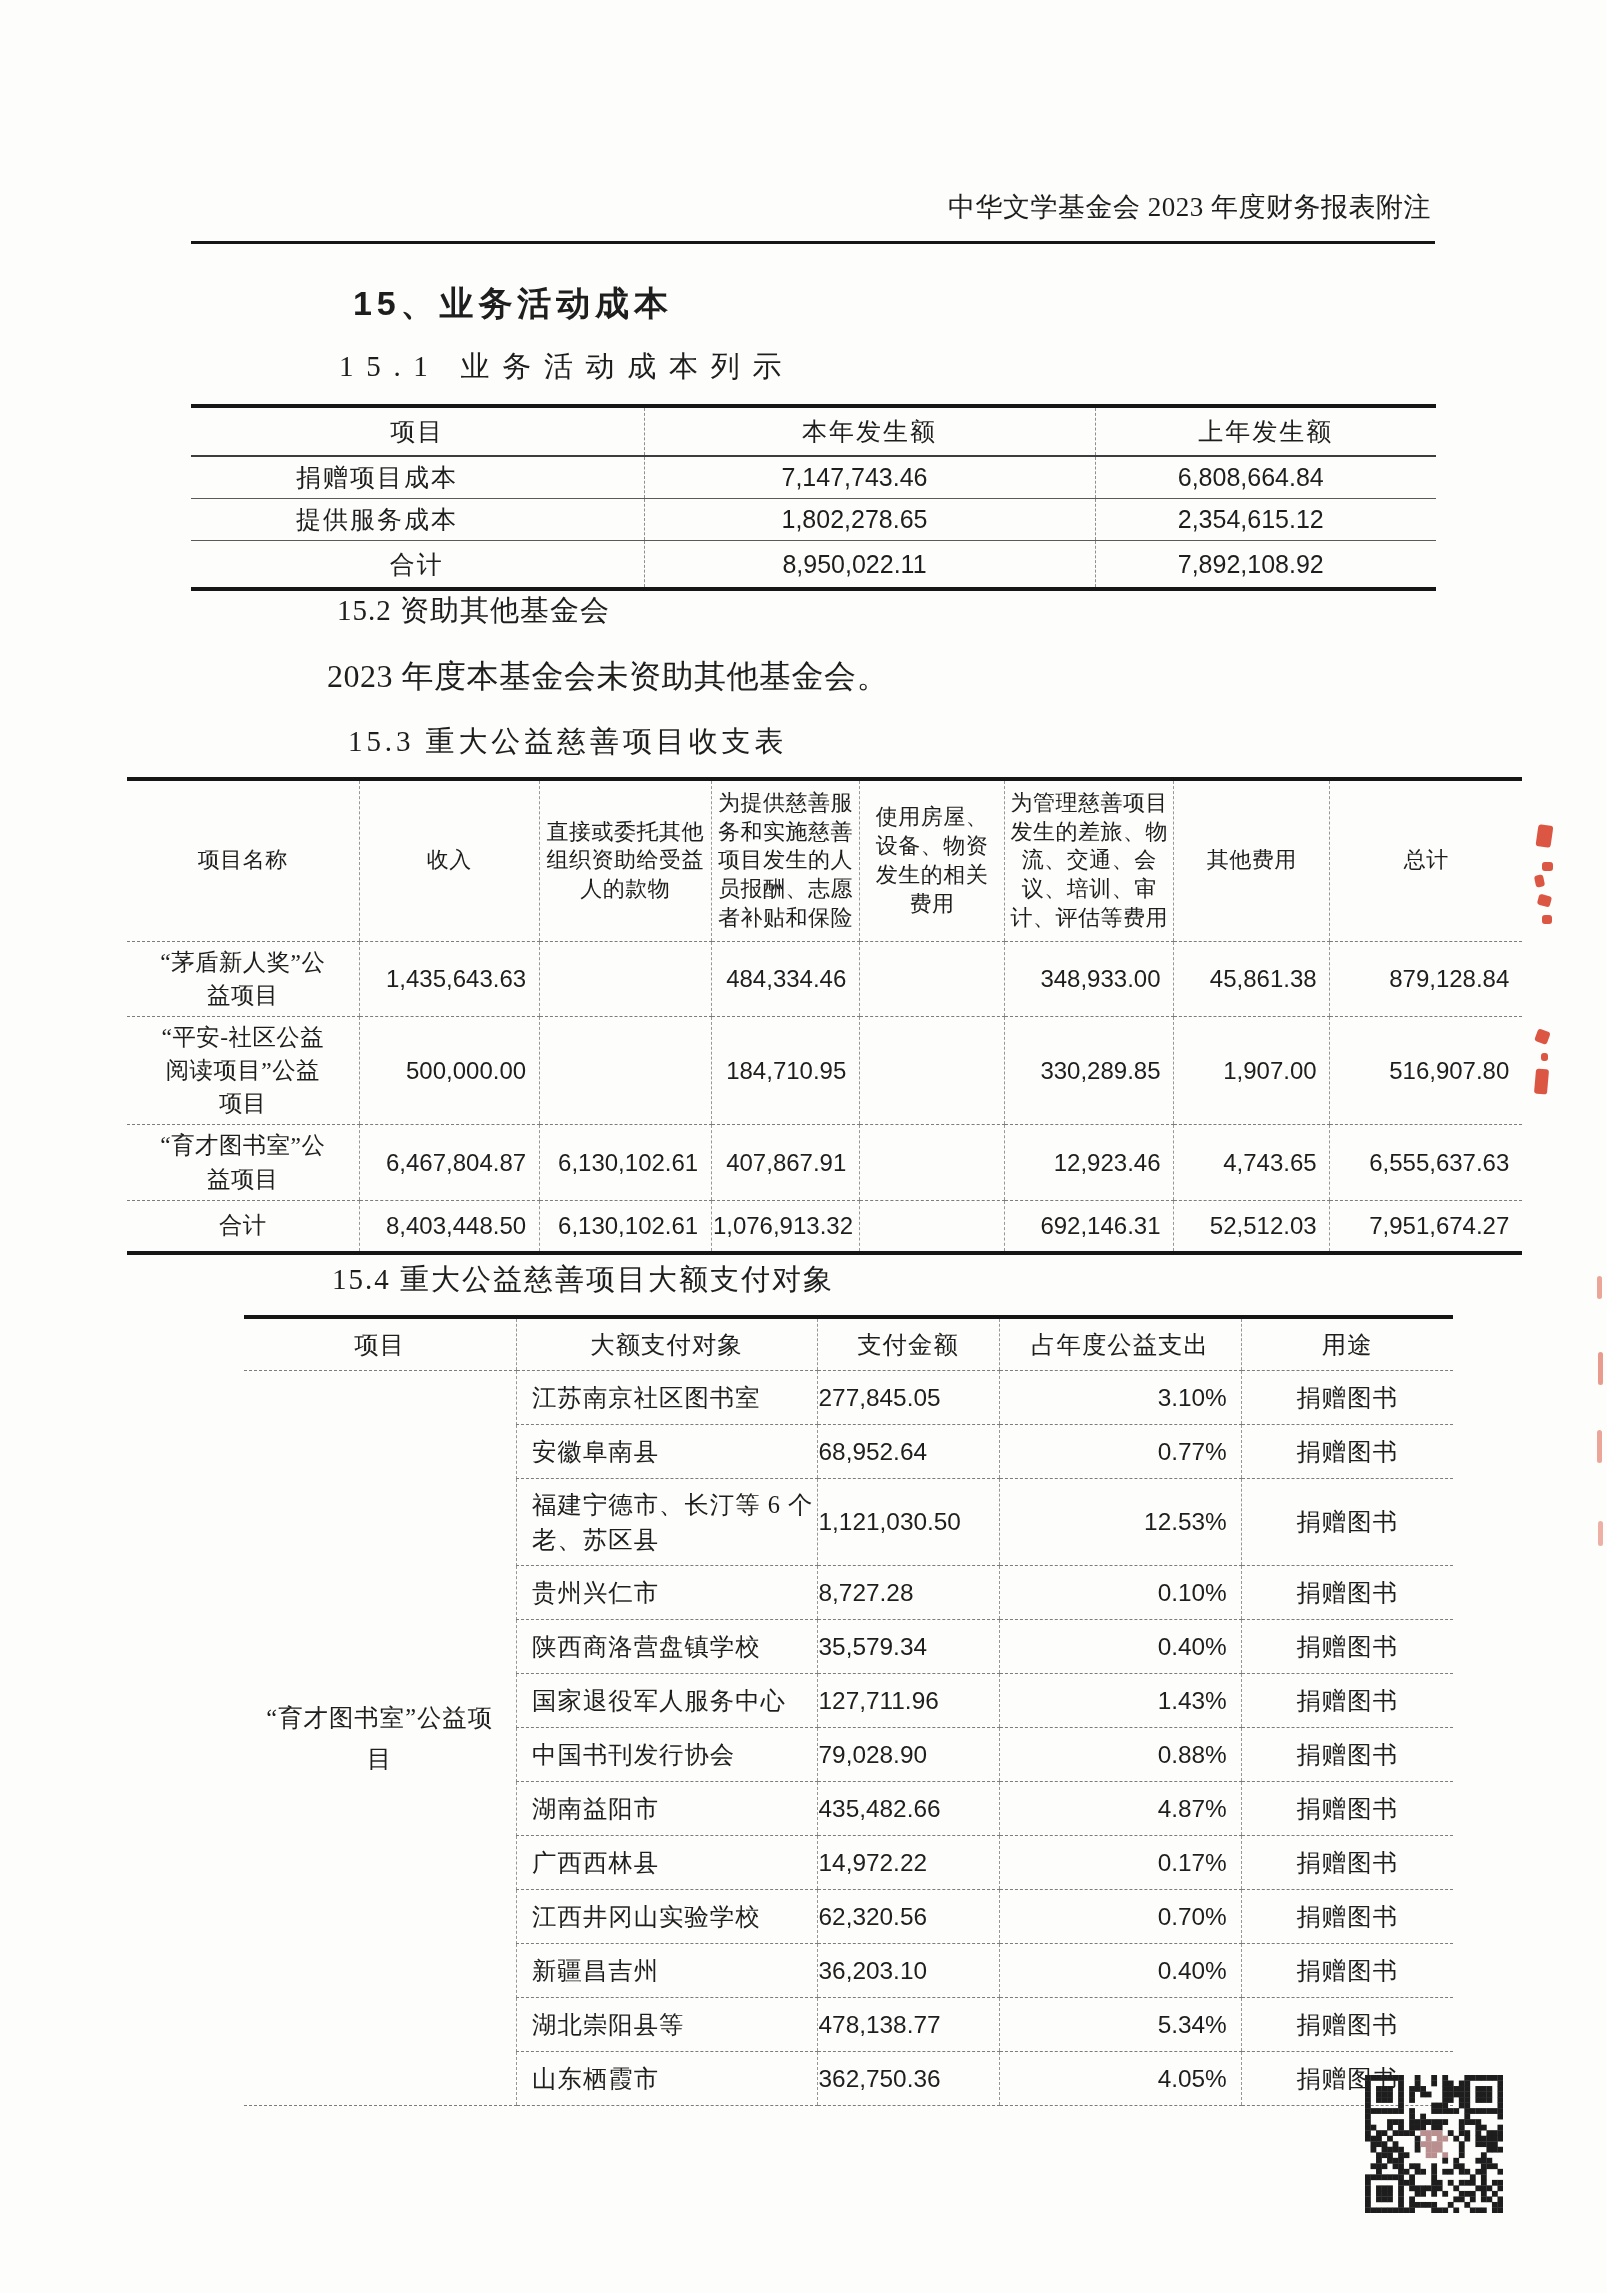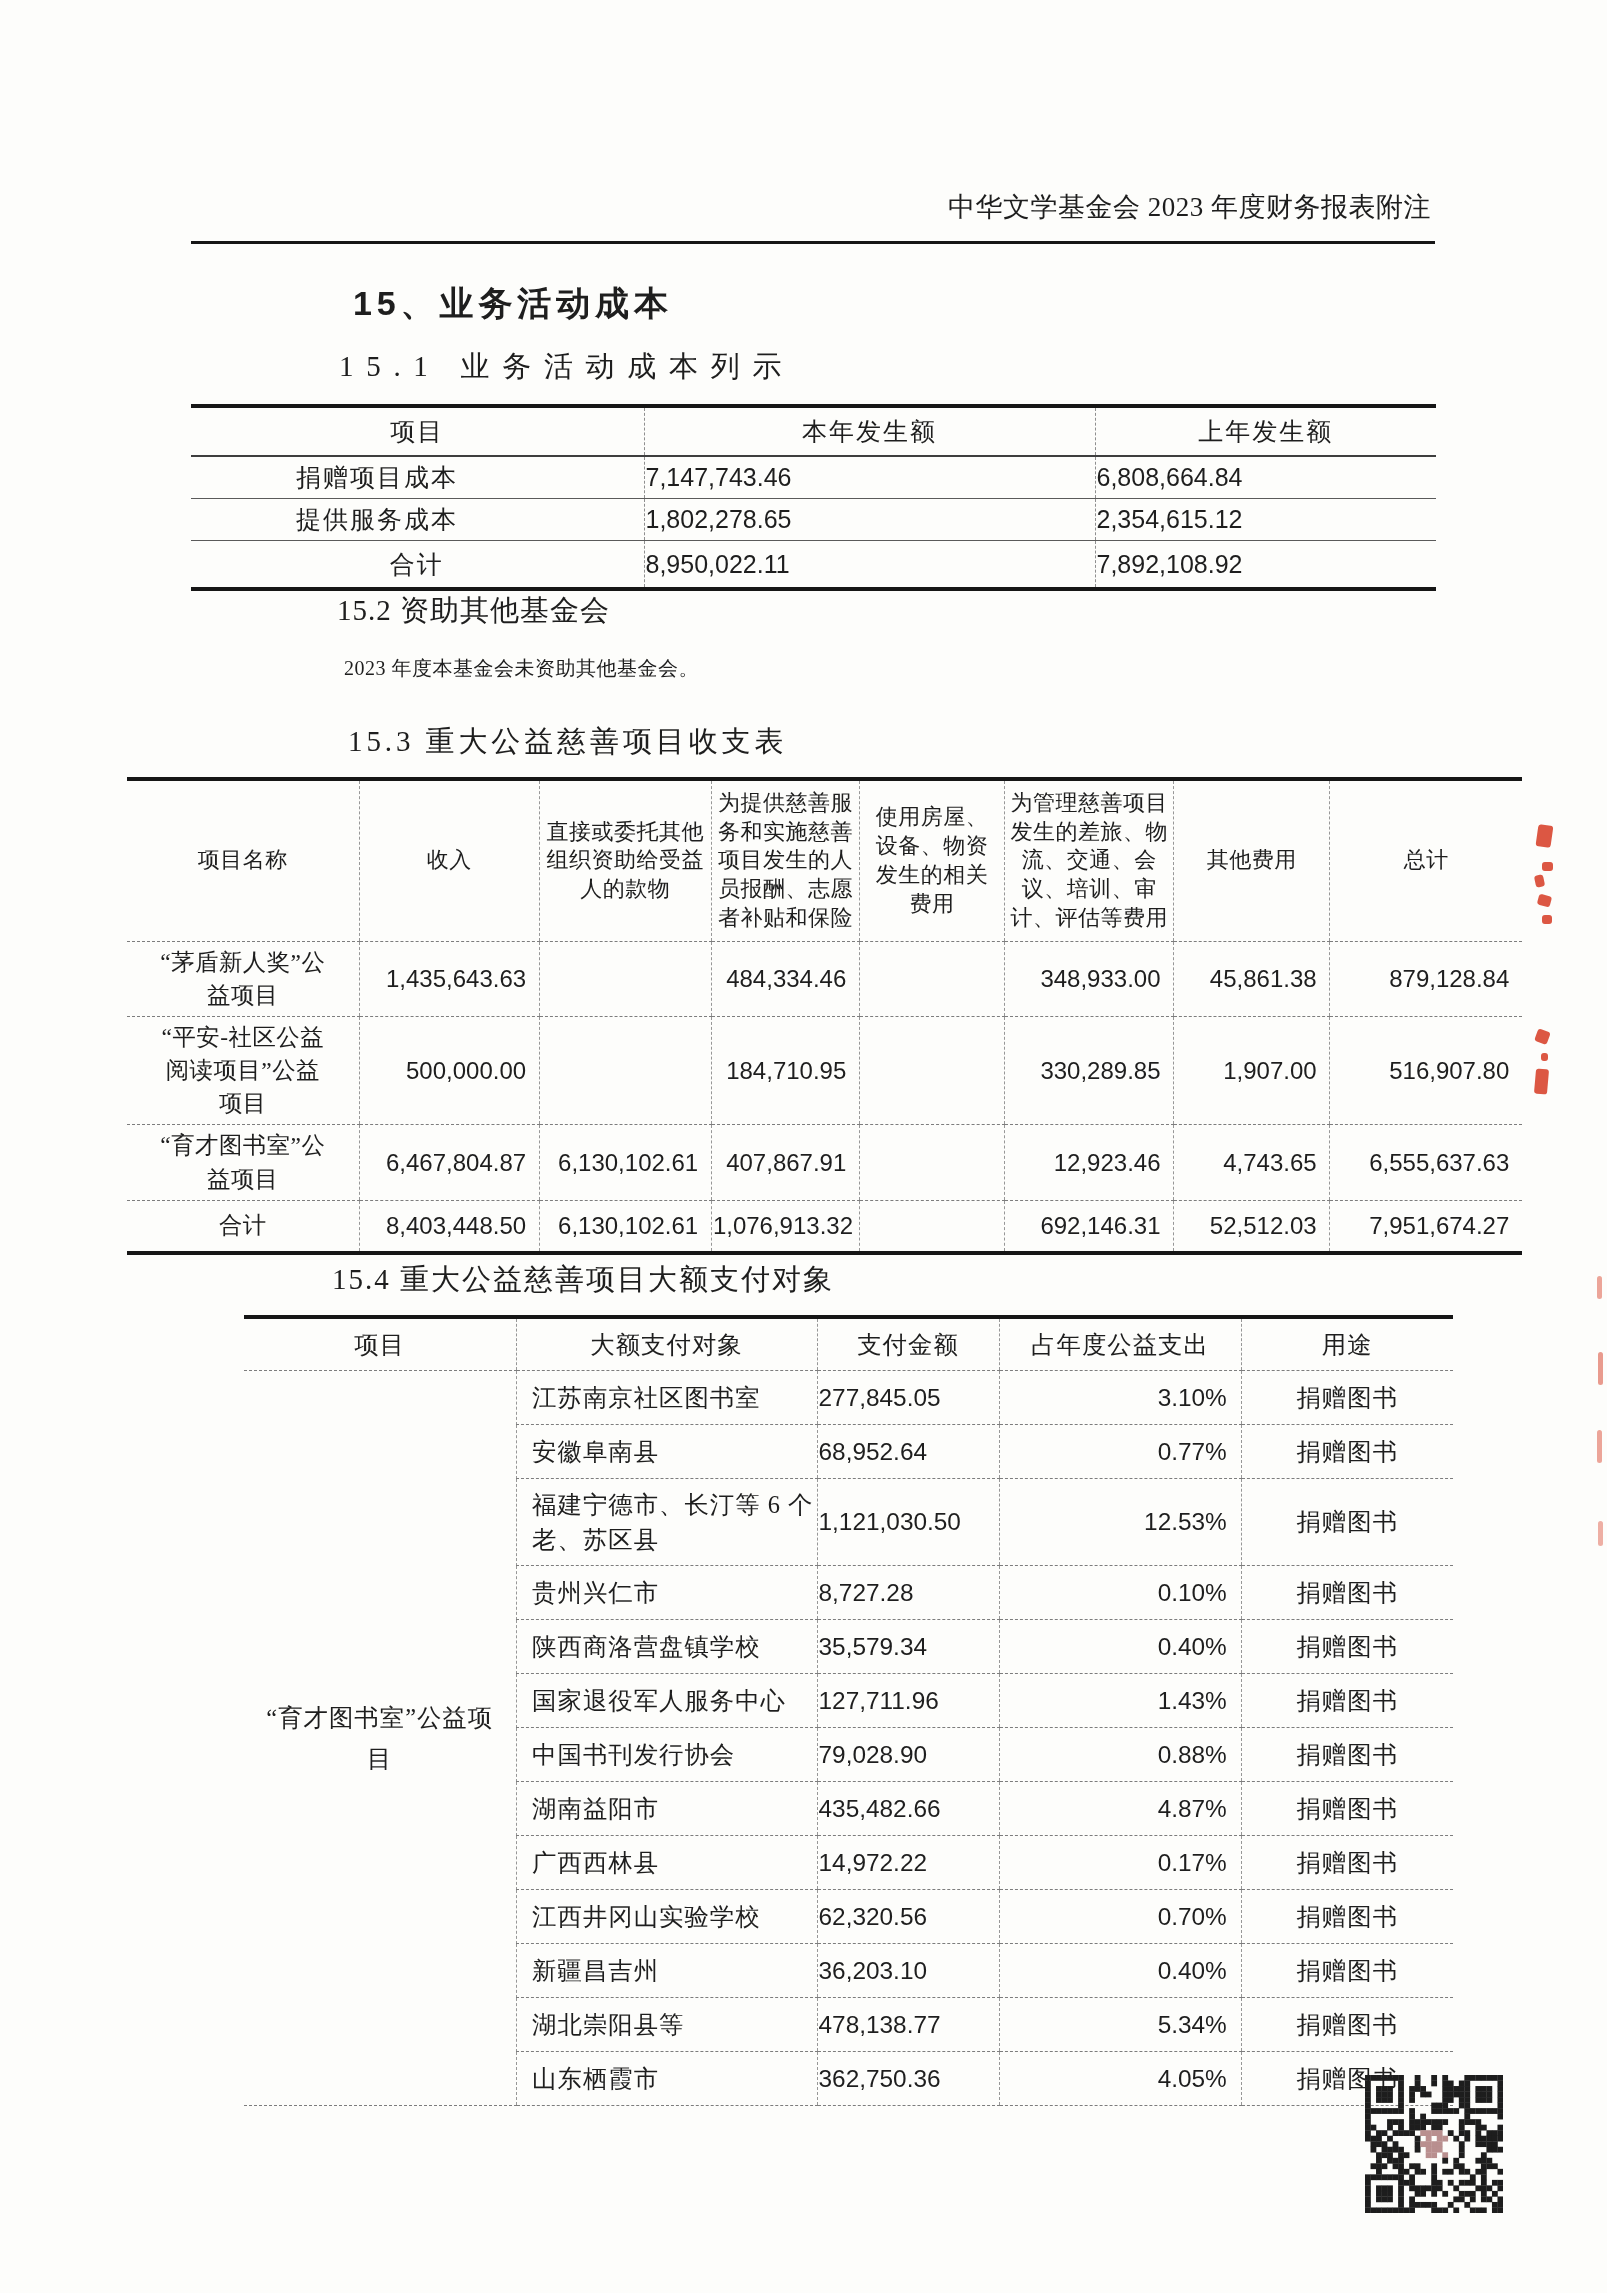--- a/index.html
+++ b/index.html
@@ -11,36 +11,36 @@
   
   .doc-header-title{position:absolute;top:189px;right:176px;font-size:27px;letter-spacing:0.5px;white-space:nowrap;}
   .header-rule{position:absolute;left:191px;top:241px;width:1244px;height:2.9px;background:#161616;}
   
   .sec-title{position:absolute;left:353px;top:281px;margin:0;font-family:"Liberation Sans","DejaVu Sans",sans-serif;font-weight:700;font-size:34px;letter-spacing:4.9px;white-space:nowrap;}
   .sub-title{position:absolute;font-size:29px;white-space:nowrap;}
   .sub-151{left:339px;top:347px;letter-spacing:12.7px;}
   .sub-152{left:337px;top:591px;letter-spacing:1px;}
   .sub-153{left:348px;top:722px;letter-spacing:3.9px;}
   .sub-154{left:332px;top:1260px;letter-spacing:2px;}
-  .body-152{position:absolute;left:344px;top:655px;font-size:20px;letter-spacing:0.5px;white-space:nowrap;}
+  .body-152{position:absolute;left:327px;top:655px;font-size:32px;letter-spacing:0.5px;white-space:nowrap;}
   
   table{border-collapse:collapse;table-layout:fixed;}
   td,th{overflow:hidden;}
   .num{font-family:"Liberation Sans","DejaVu Sans",sans-serif;}
   
   .t1{position:absolute;left:191px;top:404px;width:1244px;font-size:25px;
       border-top:4.9px solid #161616;border-bottom:4.9px solid #161616;}
   .t1 th{font-weight:normal;height:45px;letter-spacing:2px;border-bottom:2px solid #3e3e3e;}
   .t1 td{height:39px;}
   .t1 tbody tr td{border-bottom:1px solid #5a5a5a;}
   .t1 tbody tr:last-child td{border-bottom:none;height:44px;}
   .t1 .vline{border-left:1px dashed #8f8f8f;}
   .t1 .item{text-align:left;padding-left:105px;letter-spacing:2px;}
   .t1 .item.total{padding-left:0;text-align:center;}
-  .t1 .num{text-align:left;padding-right:31px;font-size:25px;}
+  .t1 .num{text-align:center;padding-right:31px;font-size:25px;}
   
   .t3{position:absolute;left:127px;top:777px;width:1395px;font-size:23.4px;
       border-top:4.9px solid #161616;border-bottom:4.9px solid #161616;}
   .t3 th{font-weight:normal;font-size:22px;line-height:1.31;letter-spacing:0.5px;padding:7.8px 4.9px;
          border-left:1px dashed #979797;border-bottom:1px dashed #7d7d7d;vertical-align:middle;}
   .t3 th:first-child{border-left:none;}
   .t3 td{border-left:1px dashed #979797;border-bottom:1px dashed #7d7d7d;vertical-align:middle;}
   .t3 td:first-child{border-left:none;}
   .t3 tbody tr:last-child td{border-bottom:none;}
   .t3 .name{text-align:center;line-height:1.42;padding:3.9px 33px;letter-spacing:0.5px;}

